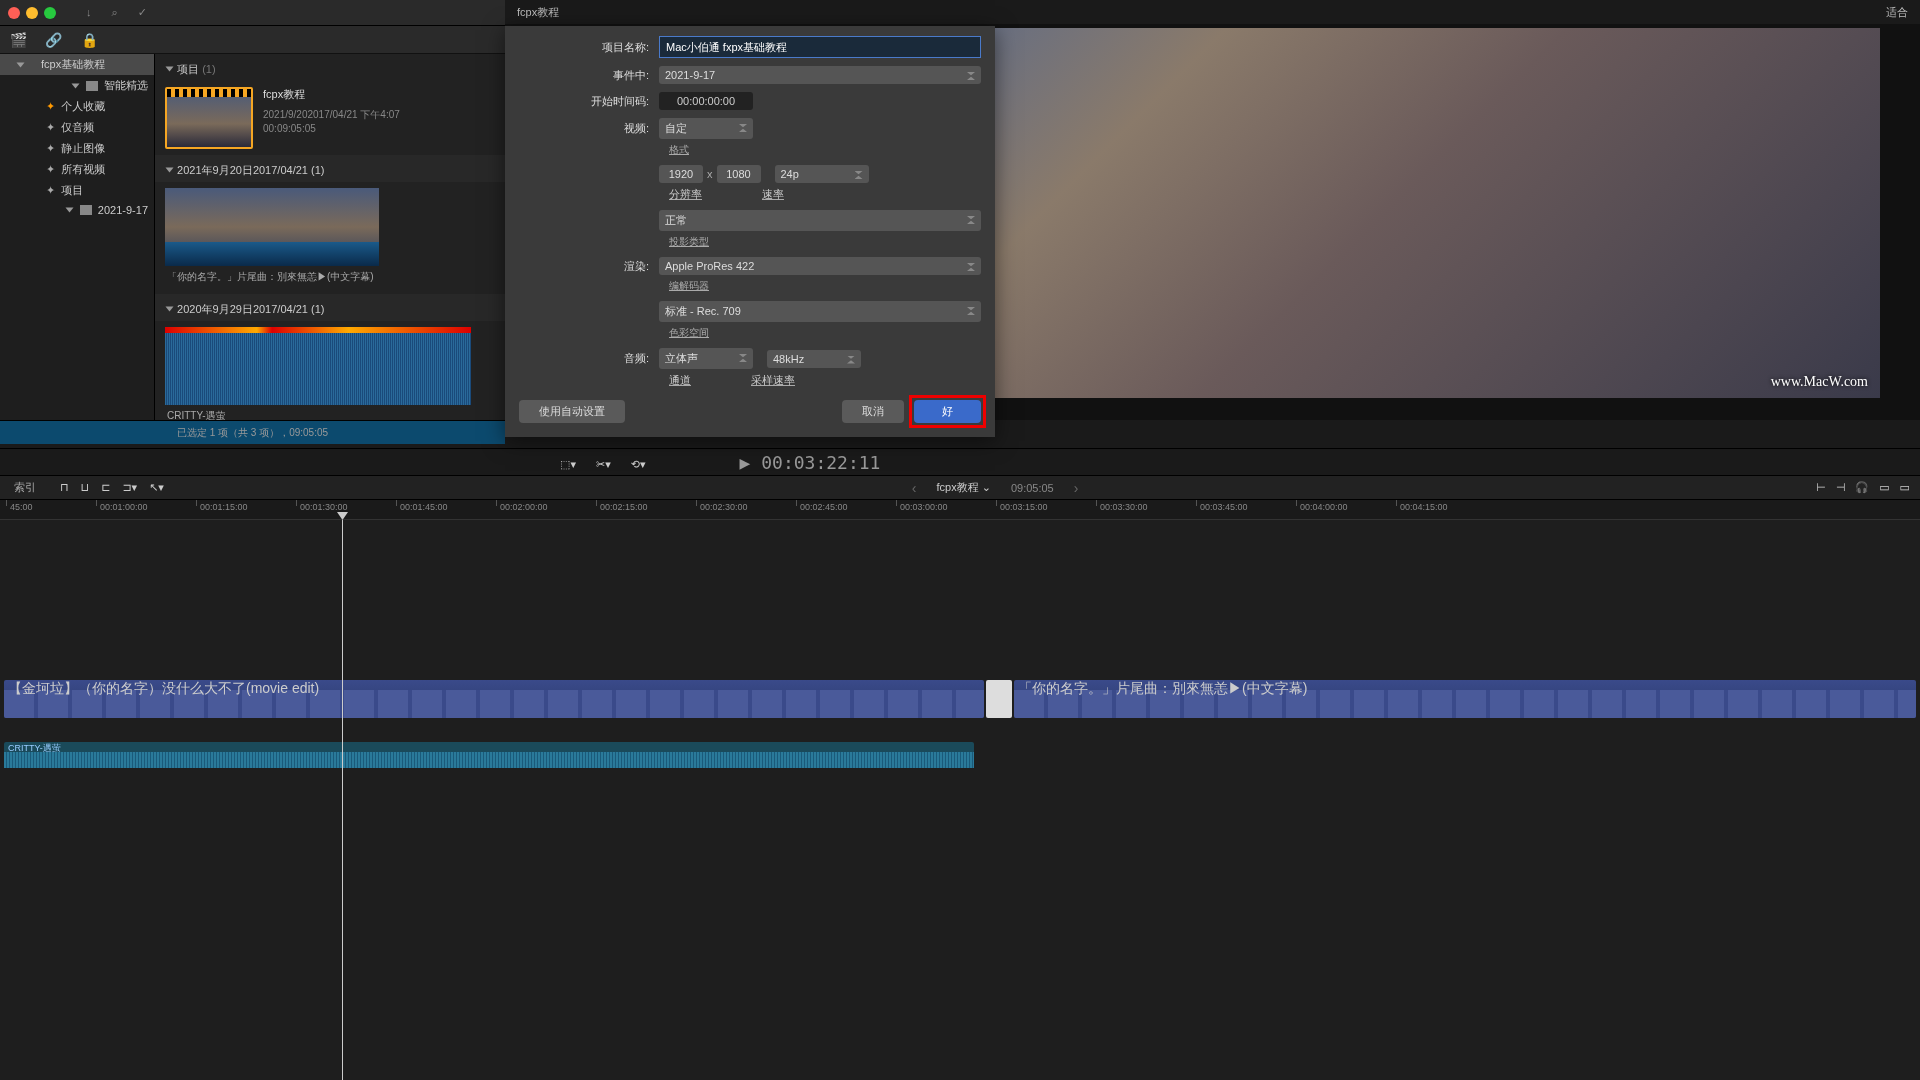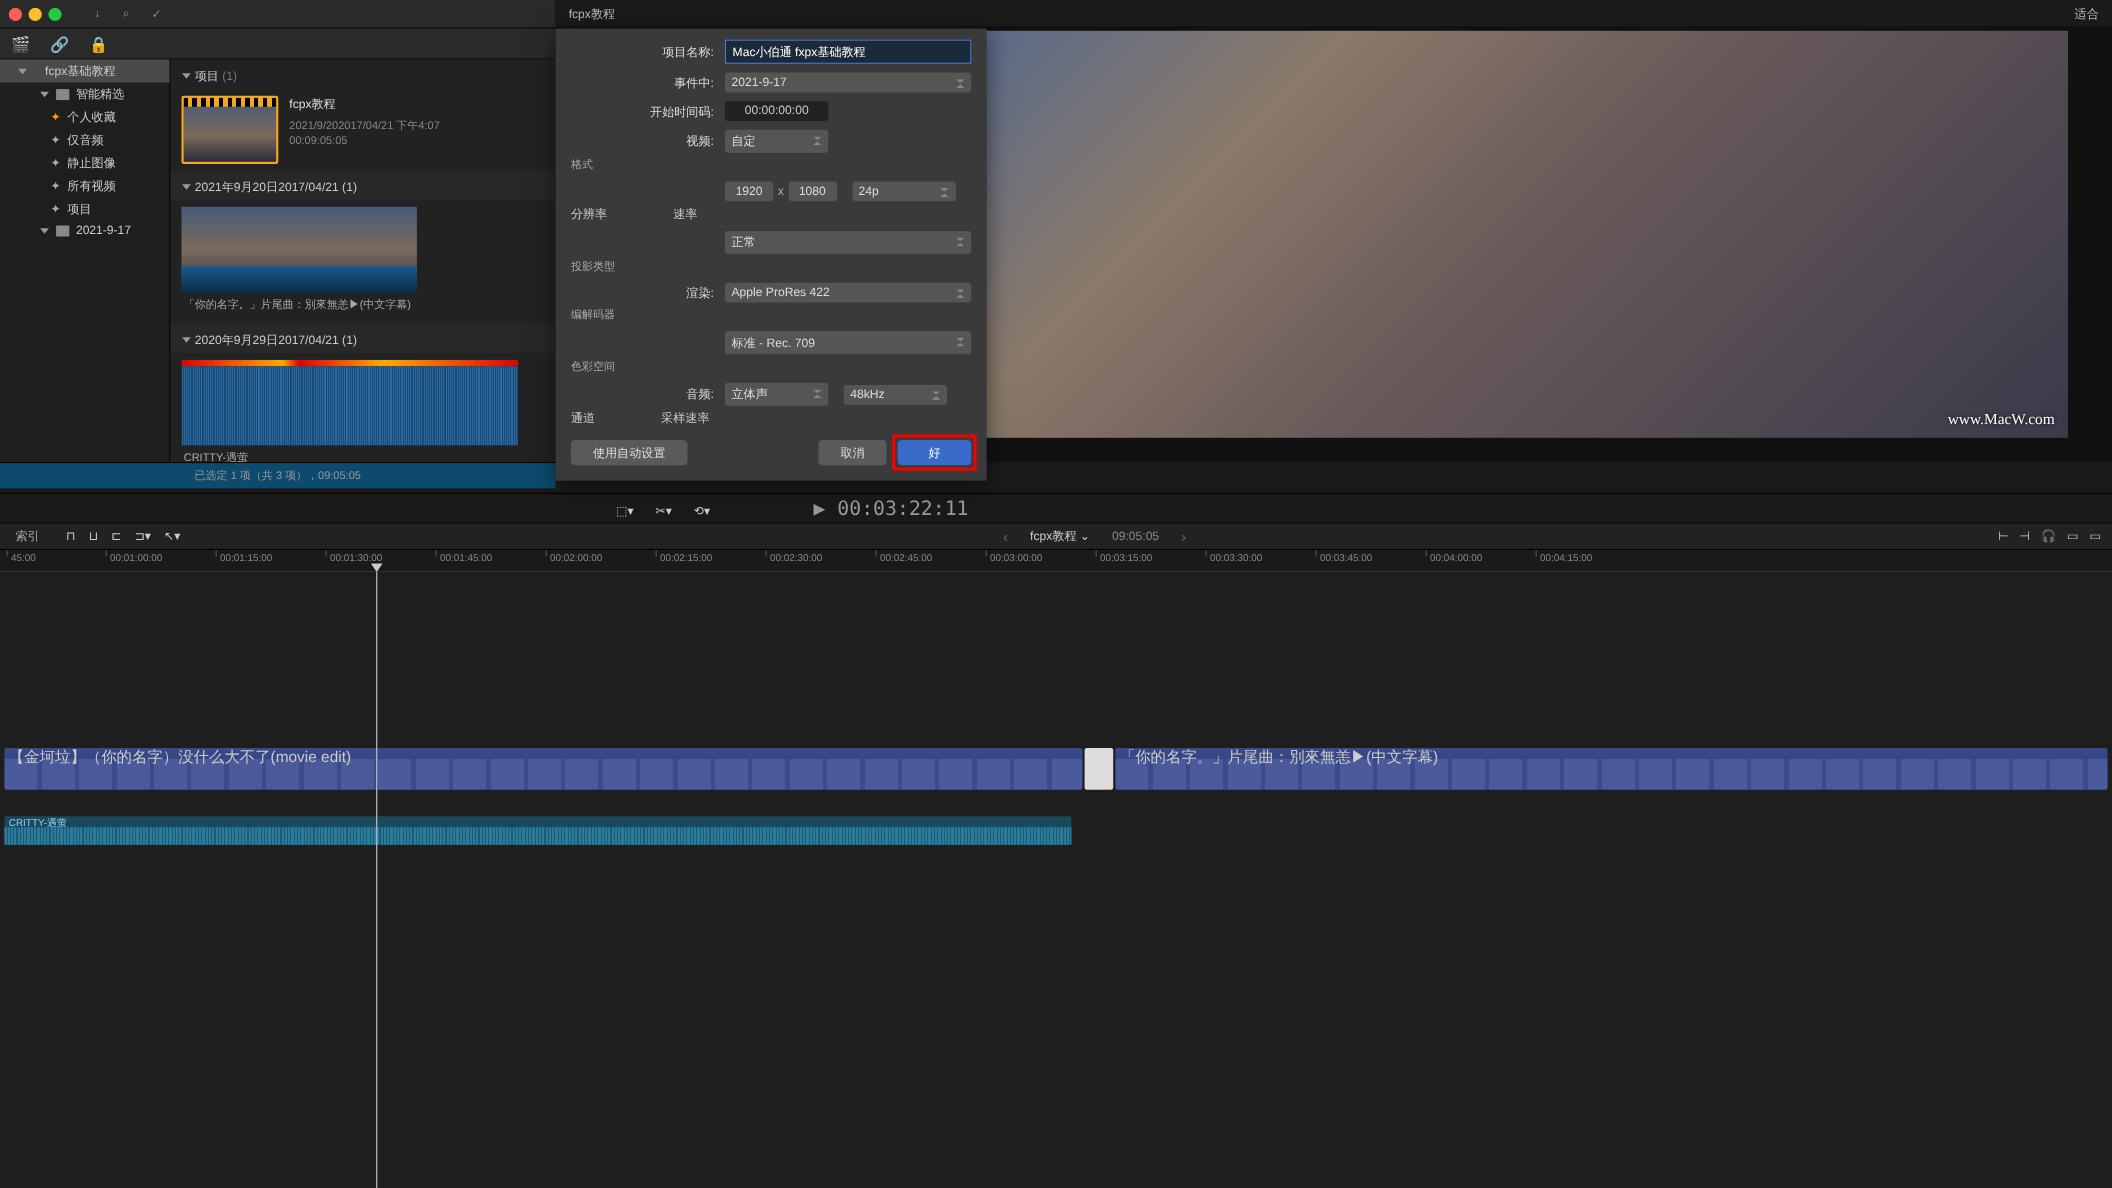--- a/index.html
+++ b/index.html
@@ -13,21 +13,21 @@
 .tbright{margin-left:auto;display:flex;gap:8px;}
 .tbbtn{background:#3a3a3a;padding:3px 8px;border-radius:3px;color:#888;font-size:10px;}
 .toolbar2{height:28px;background:#2a2a2a;display:flex;align-items:center;padding:0 10px;gap:18px;border-bottom:1px solid #111;}
 .toolbar2 span{color:#888;font-size:14px;}
 .main{display:flex;height:calc(100% - 26px - 28px);}
 .leftcol{display:flex;flex-direction:column;width:505px;}
 .leftrow{display:flex;height:calc(420px - 54px);}
 .sidebar{width:155px;background:#1e1e1e;border-right:1px solid #000;}
 .sbitem{padding:3px 6px 3px 18px;display:flex;align-items:center;gap:6px;}
 .sbitem.sel{background:#4a4a4a;gap:16px;}
-.sbitem.indent{padding-left:38px;}
+.sbitem.indent{padding-left:38px;justify-content:flex-end;}
 .sbitem.indent2{padding-left:46px;}
 .tri{display:inline-block;width:0;height:0;border-top:4px solid transparent;border-bottom:4px solid transparent;border-left:5px solid #999;margin-right:2px;}
 .tri.down{transform:rotate(90deg);}
 .sbicon{width:12px;height:10px;background:#888;display:inline-block;}
 .browser{flex:1;background:#222;overflow:hidden;position:relative;}
 .bheader{padding:8px 12px 4px;color:#bbb;}
 .bheader .cnt{color:#777;}
 .bhsub{padding:8px 12px 4px;color:#bbb;background:#282828;}
 .clip{display:flex;gap:10px;padding:6px 10px;}
 .thumb{width:88px;height:62px;background:linear-gradient(180deg,#4a5a7a 0%,#7a6a5a 60%,#2a2a3a 100%);border:2px solid #f5a623;border-radius:2px;position:relative;}
@@ -44,28 +44,28 @@
 .audiowave{position:absolute;top:6px;left:0;right:0;bottom:0;background:repeating-linear-gradient(90deg,#2a6a9a 0 1px,#1a4a7a 1px 2px);}
 .statusbar{height:24px;background:#0c4a6e;text-align:center;line-height:24px;color:#999;font-size:10px;border-top:1px solid #000;}
 .viewer{position:absolute;top:0;right:0;width:calc(100% - 505px);height:420px;background:#111;}
 .viewerheader{height:24px;display:flex;align-items:center;padding:0 12px;background:#1a1a1a;}
 .viewertitle{color:#bbb;}
 .viewerfit{margin-left:auto;color:#bbb;}
 .viewerimg{margin:4px auto;width:calc(100% - 80px);height:370px;background:linear-gradient(135deg,#3a4a6a 0%,#5a6a8a 20%,#8a7a6a 40%,#6a5a5a 60%,#3a3a4a 100%);position:relative;}
 .watermark{position:absolute;bottom:8px;right:12px;color:#fff;font-size:14px;font-family:Georgia,serif;text-shadow:0 0 4px #000;}
 .timecode{color:#999;font-size:18px;font-family:monospace;}
 
-.dialog{position:absolute;top:26px;left:505px;width:392px;background:#3a3a3a;padding:10px 14px 14px;z-index:10;box-shadow:0 4px 20px rgba(0,0,0,0.5);}
+.dialog{position:absolute;top:26px;left:505px;width:490px;background:#3a3a3a;padding:10px 14px 14px;z-index:10;box-shadow:0 4px 20px rgba(0,0,0,0.5);}
 .drow{display:flex;align-items:center;margin-bottom:8px;}
 .dlabel{width:140px;text-align:right;padding-right:10px;color:#ddd;}
 .dinput{flex:1;background:#1a2a3a;border:1px solid #4a7aca;padding:4px 6px;color:#fff;}
 .dselect{flex:1;background:#555;border-radius:3px;padding:3px 6px;color:#ddd;position:relative;}
 .dselect::after{content:"";position:absolute;right:6px;top:6px;width:8px;height:8px;background:linear-gradient(#888,#888);clip-path:polygon(0 0,100% 0,50% 40%,50% 60%,0 100%,100% 100%,50% 60%,50% 40%);}
 .dselect.sm{flex:0 0 94px;}
-.dsub{font-size:10px;color:#aaa;margin-top:-4px;margin-bottom:8px;}
+.dsub{font-size:10px;color:#aaa;margin-left:150px;margin-top:-4px;margin-bottom:8px;text-decoration:underline;}
 .dsub2{display:flex;gap:60px;}
 .dnuminput{width:44px;background:#555;border-radius:3px;padding:3px 6px;color:#ddd;text-align:center;}
 .dx{color:#aaa;padding:0 4px;}
 .dbtns{display:flex;gap:10px;margin-top:12px;}
 .dbtn{padding:4px 20px;border-radius:4px;background:#5a5a5a;color:#ddd;text-align:center;cursor:pointer;}
 .dbtn.auto{margin-right:auto;}
 .dbtn.primary{background:#3a6aca;color:#fff;}
 .highlight{border:3px solid #e00;padding:2px;margin:-5px;}
 
 .timeline{position:absolute;top:448px;left:0;right:0;bottom:0;background:#1a1a1a;}

